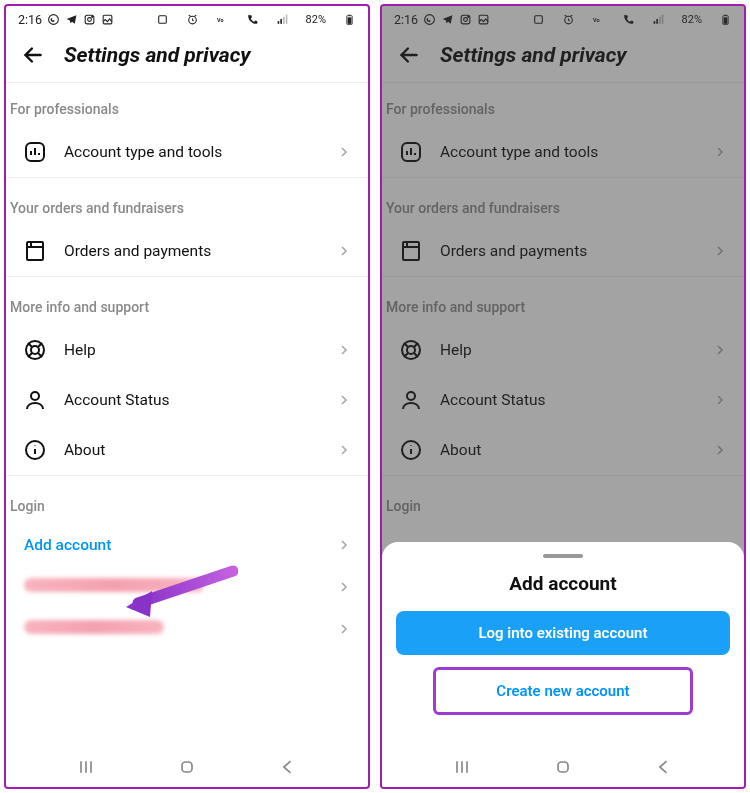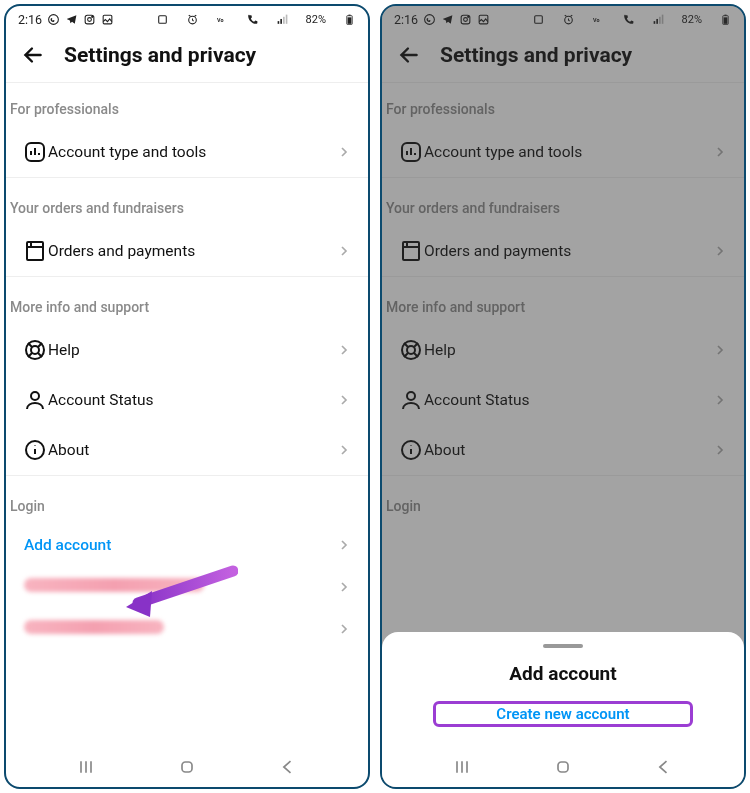--- a/index.html
+++ b/index.html
@@ -1,48 +1,48 @@
 <!DOCTYPE html>
 <html><head>
 <meta charset="utf-8">
 <style>
 * { margin:0; padding:0; box-sizing:border-box; font-family:-apple-system,BlinkMacSystemFont,"Segoe UI",Roboto,Helvetica,Arial,sans-serif; -webkit-font-smoothing:antialiased; }
 body { background:#fff; width:750px; height:793px; display:flex; gap:10px; padding:4px; }
-.phone { flex:1; border:2px solid #0c4a6e; border-radius:16px; background:#fff; position:relative; overflow:hidden; display:flex; flex-direction:column; }
+.phone { flex:1; border:2px solid #a21caf; border-radius:4px; background:#fff; position:relative; overflow:hidden; display:flex; flex-direction:column; }
 .statusbar { height:26px; display:flex; align-items:center; justify-content:space-between; padding:0 12px; font-size:12.5px; color:#222; }
 .sb-left { display:flex; align-items:center; gap:5px; }
 .sb-right { display:flex; align-items:center; gap:17px; font-size:11px; }
 .sb-ic { width:13px; height:13px; display:inline-flex; }
 .sb-ic svg { width:100%; height:100%; }
-.appbar { display:flex; align-items:center; gap:18px; padding:10px 0 14px 14px; }
+.appbar { display:flex; align-items:center; gap:18px; padding:10px 0 14px 14px;font-style:italic; }
 .appbar-title { font-size:21px; font-weight:700; color:#111; }
 .back-ic { width:26px; height:26px; }
 .content { flex:1; overflow:hidden; }
 .section-hdr { color:#8a8a8a; font-size:14px; font-weight:500; padding:22px 16px 10px 4px; }
 .section-hdr.first { padding-top:18px; }
 .divider { height:1px; background:#eee; }
-.row { display:flex; align-items:center; padding:12px 16px 12px 16px; }
+.row { display:flex; align-items:center; padding:12px 16px 12px 16px; gap:16px; }
 .row-ic { width:26px; height:26px; display:flex; align-items:center; justify-content:center; flex-shrink:0; }
 .row-ic svg { width:24px; height:24px; }
 .row-label { flex:1; font-size:15.5px; color:#111; }
 .chev { width:16px; height:16px; flex-shrink:0; }
 .chev svg { width:100%; height:100%; }
 .row.link .row-label { color:#0095f6; font-weight:500; }
 .row.noicon { padding-left:18px; gap:0; }
 .blurred { display:inline-block; height:14px; border-radius:7px; background:linear-gradient(90deg,#f8b4c0,#f4a0b0,#f8b4c0); filter:blur(2px); }
 .navbar { height:40px; display:flex; align-items:center; justify-content:space-around; padding:0 30px; }
 .nav-ic { width:20px; height:20px; color:#777; }
 .nav-ic svg { width:100%; height:100%; }
 
 .dim { position:absolute; inset:0; background:rgba(50,50,50,0.45); z-index:5; }
 .sheet { position:absolute; left:0; right:0; bottom:40px; background:#fff; border-radius:16px 16px 0 0; z-index:6; padding:10px 14px 20px 14px; }
 .handle { width:40px; height:4px; background:#999; border-radius:2px; margin:2px auto 14px auto; }
 .sheet-title { text-align:center; font-size:19px; font-weight:700; color:#111; margin-bottom:16px; }
 .btn-primary { background:#1aa1f7; color:#fff; font-weight:600; font-size:15px; text-align:center; padding:13px; border-radius:8px; margin-bottom:12px; }
-.btn-secondary { background:#fff; color:#0095f6; font-weight:600; font-size:15px; text-align:center; padding:1px; border-radius:6px; border:3px solid #9b3dd3; width:78%; margin:0 auto; }
+.btn-secondary { background:#fff; color:#0095f6; font-weight:600; font-size:15px; text-align:center; padding:12px; border-radius:6px; border:3px solid #9b3dd3; width:78%; margin:12px auto; }
 .arrow { position:absolute; z-index:4; }
 .arrow svg { width:120px; height:60px; }
 .phone.p2 .navbar { position:absolute; bottom:0; left:0; right:0; background:#fff; z-index:7; }
 .phone.p2 .content, .phone.p2 .statusbar, .phone.p2 .appbar { position:relative; }
 </style>
 </head>
 <body>
 
 <div class="phone p1">
   <div class="statusbar">
@@ -387,20 +387,21 @@
     </div>
     <div class="divider"></div>
     <div class="section-hdr">Login</div>
   </div>
 
   <div class="dim"></div>
 
   <div class="sheet">
     <div class="handle"></div>
     <div class="sheet-title">Add account</div>
+    <div class="btn-primary">Log into existing account</div>
     <div class="btn-secondary">Create new account</div>
   </div>
 
   <div class="navbar">
     <span class="nav-ic"><svg viewBox="0 0 24 24" stroke="#888" stroke-width="2">
           <path d="M6 5v14M12 5v14M18 5v14"></path>
         </svg></span>
     <span class="nav-ic"><svg viewBox="0 0 24 24" fill="none" stroke="#888" stroke-width="2">
           <rect x="6" y="6" width="12" height="12" rx="4"></rect>
         </svg></span>

